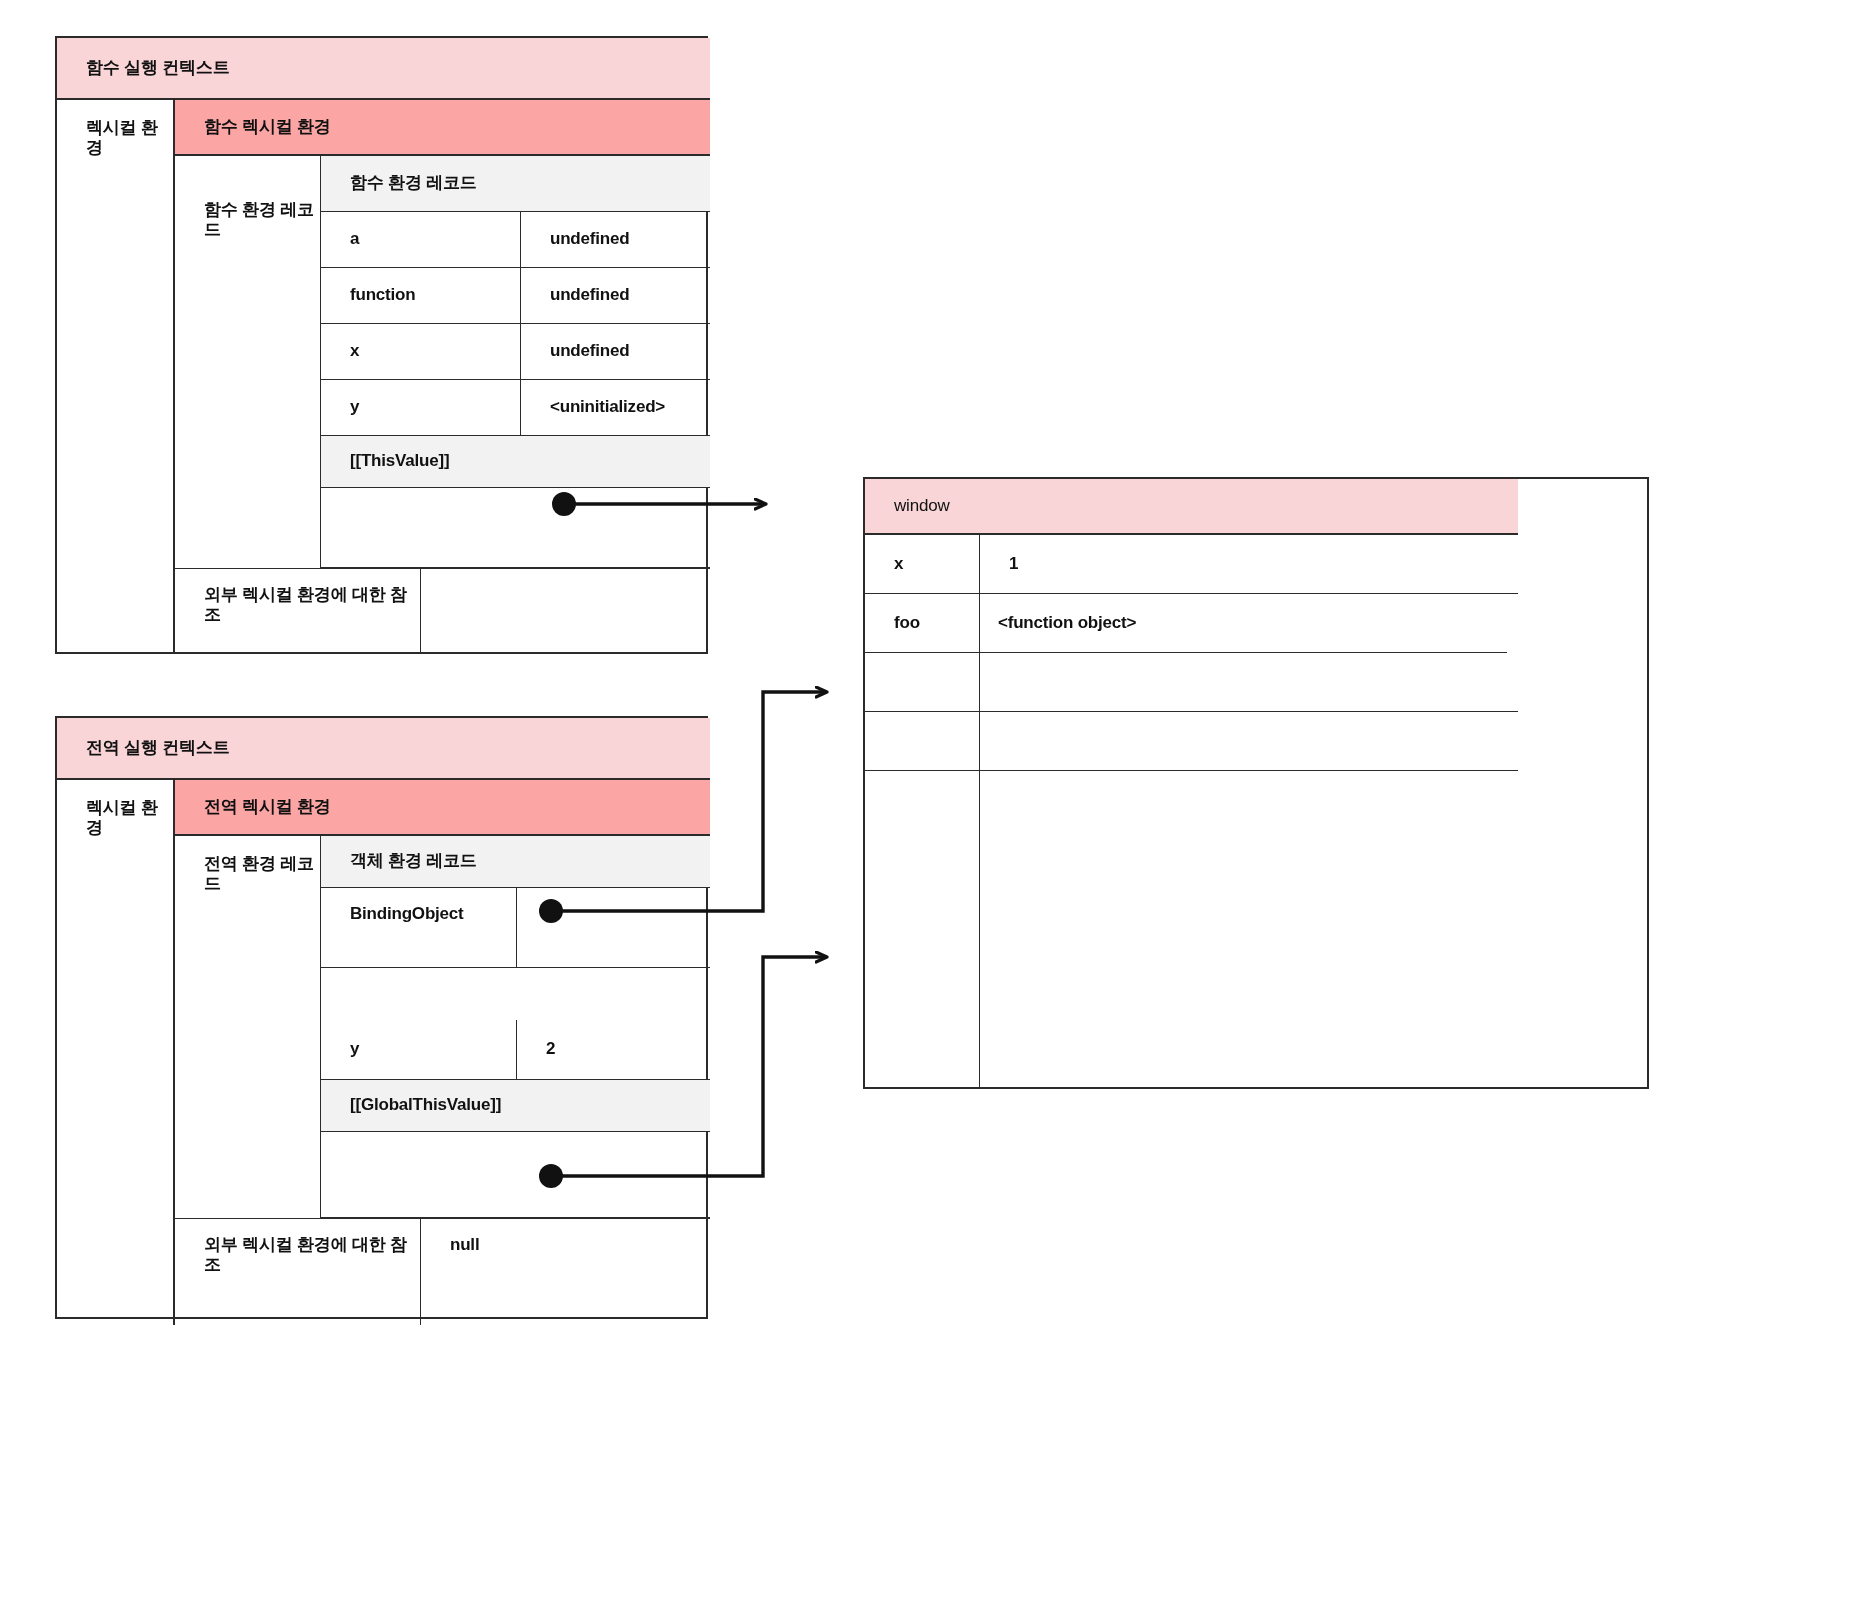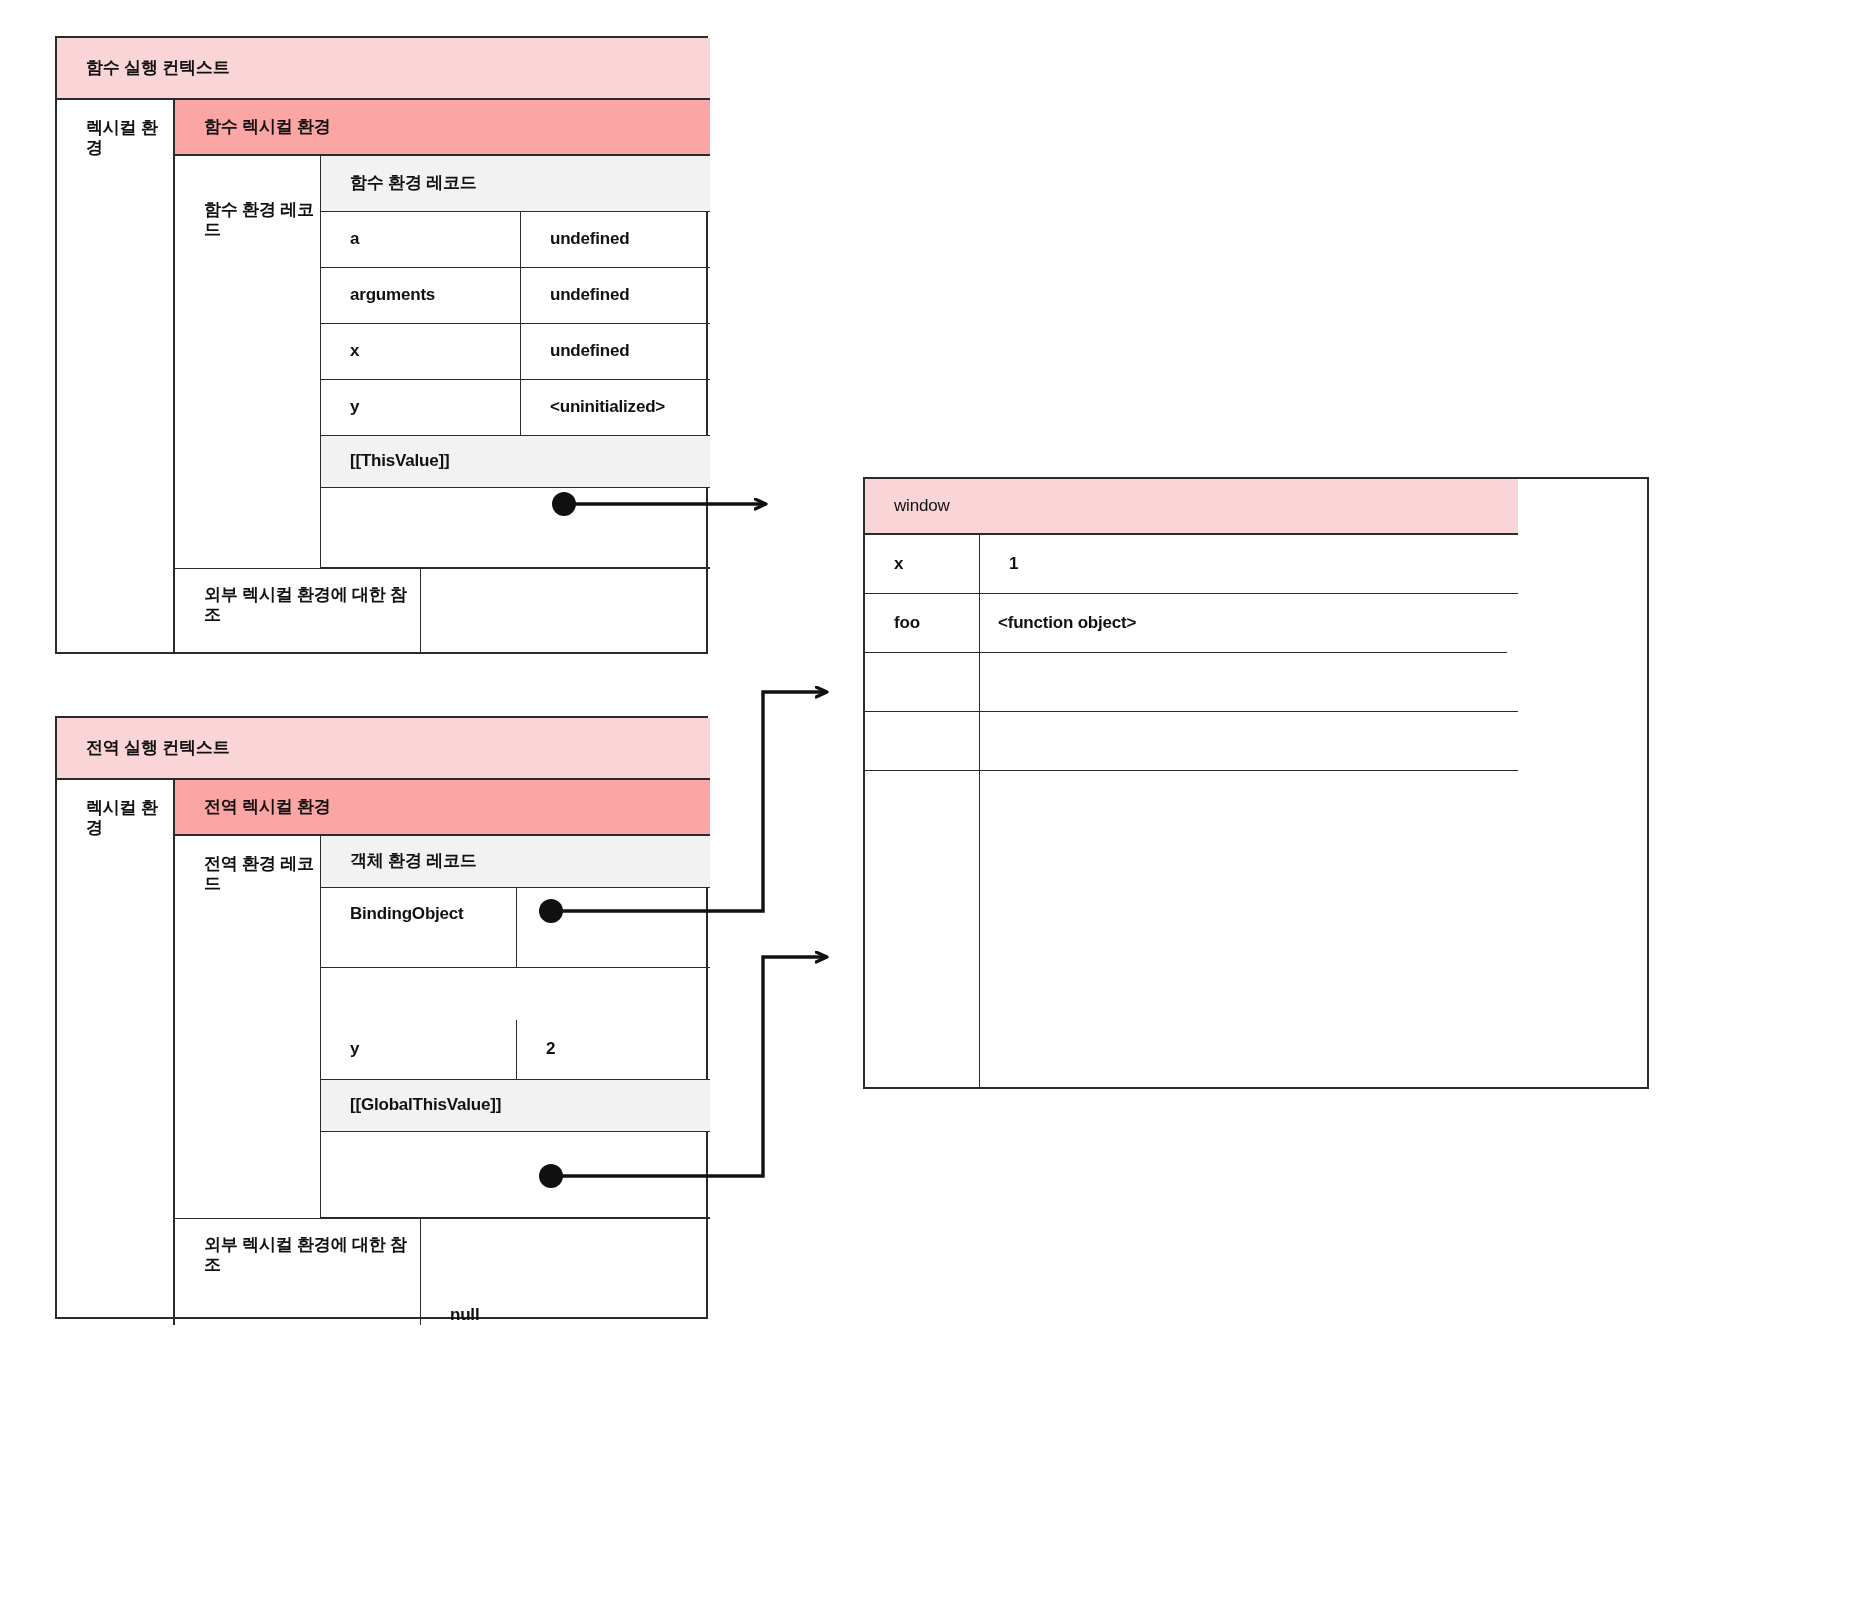--- a/index.html
+++ b/index.html
@@ -46,21 +46,21 @@
   </div>
 
   <div class="cell tbb" style="left:264px;top:174px;width:200px;height:56px;border-right:1.6px solid #2b2b2b;">
     <span class="txt">a</span>
   </div>
   <div class="cell tbb" style="left:464px;top:174px;width:189px;height:56px;">
     <span class="txt">undefined</span>
   </div>
 
   <div class="cell tbb" style="left:264px;top:230px;width:200px;height:56px;border-right:1.6px solid #2b2b2b;">
-    <span class="txt">arguments</span>
+    <span class="txt">function</span>
   </div>
   <div class="cell tbb" style="left:464px;top:230px;width:189px;height:56px;">
     <span class="txt">undefined</span>
   </div>
 
   <div class="cell tbb" style="left:264px;top:286px;width:200px;height:56px;border-right:1.6px solid #2b2b2b;">
     <span class="txt">x</span>
   </div>
   <div class="cell tbb" style="left:464px;top:286px;width:189px;height:56px;">
     <span class="txt">undefined</span>
@@ -129,21 +129,21 @@
   <div class="cell gray tbb" style="left:264px;top:362px;width:389px;height:52px;">
     <span class="txt">[[GlobalThisValue]]</span>
   </div>
   <div class="cell tbb" style="left:264px;top:414px;width:389px;height:86px;">
     <span class="txt"></span>
   </div>
 
   <div class="cell" style="left:118px;top:500px;width:246px;height:107px;border-right:1.6px solid #2b2b2b;border-top:1.6px solid #2b2b2b;align-items:flex-start;">
     <span class="txt" style="margin-top:16px;">외부 렉시컬 환경에 대한 참조</span>
   </div>
-  <div class="cell" style="left:364px;top:500px;width:289px;height:107px;border-top:1.6px solid #2b2b2b;align-items:flex-end;">
+  <div class="cell" style="left:364px;top:500px;width:289px;height:107px;border-top:1.6px solid #2b2b2b;align-items:flex-start;">
     <span class="txt" style="margin-top:16px;">null</span>
   </div>
 </div>
 
 <div class="box" style="left:863px;top:477px;width:786px;height:612px;">
 
   <div class="cell hdr bb" style="left:-0px;top:-0px;width:653px;height:56px;">
     <span class="txt reg" style="font-weight:normal;">window</span>
   </div>
 

